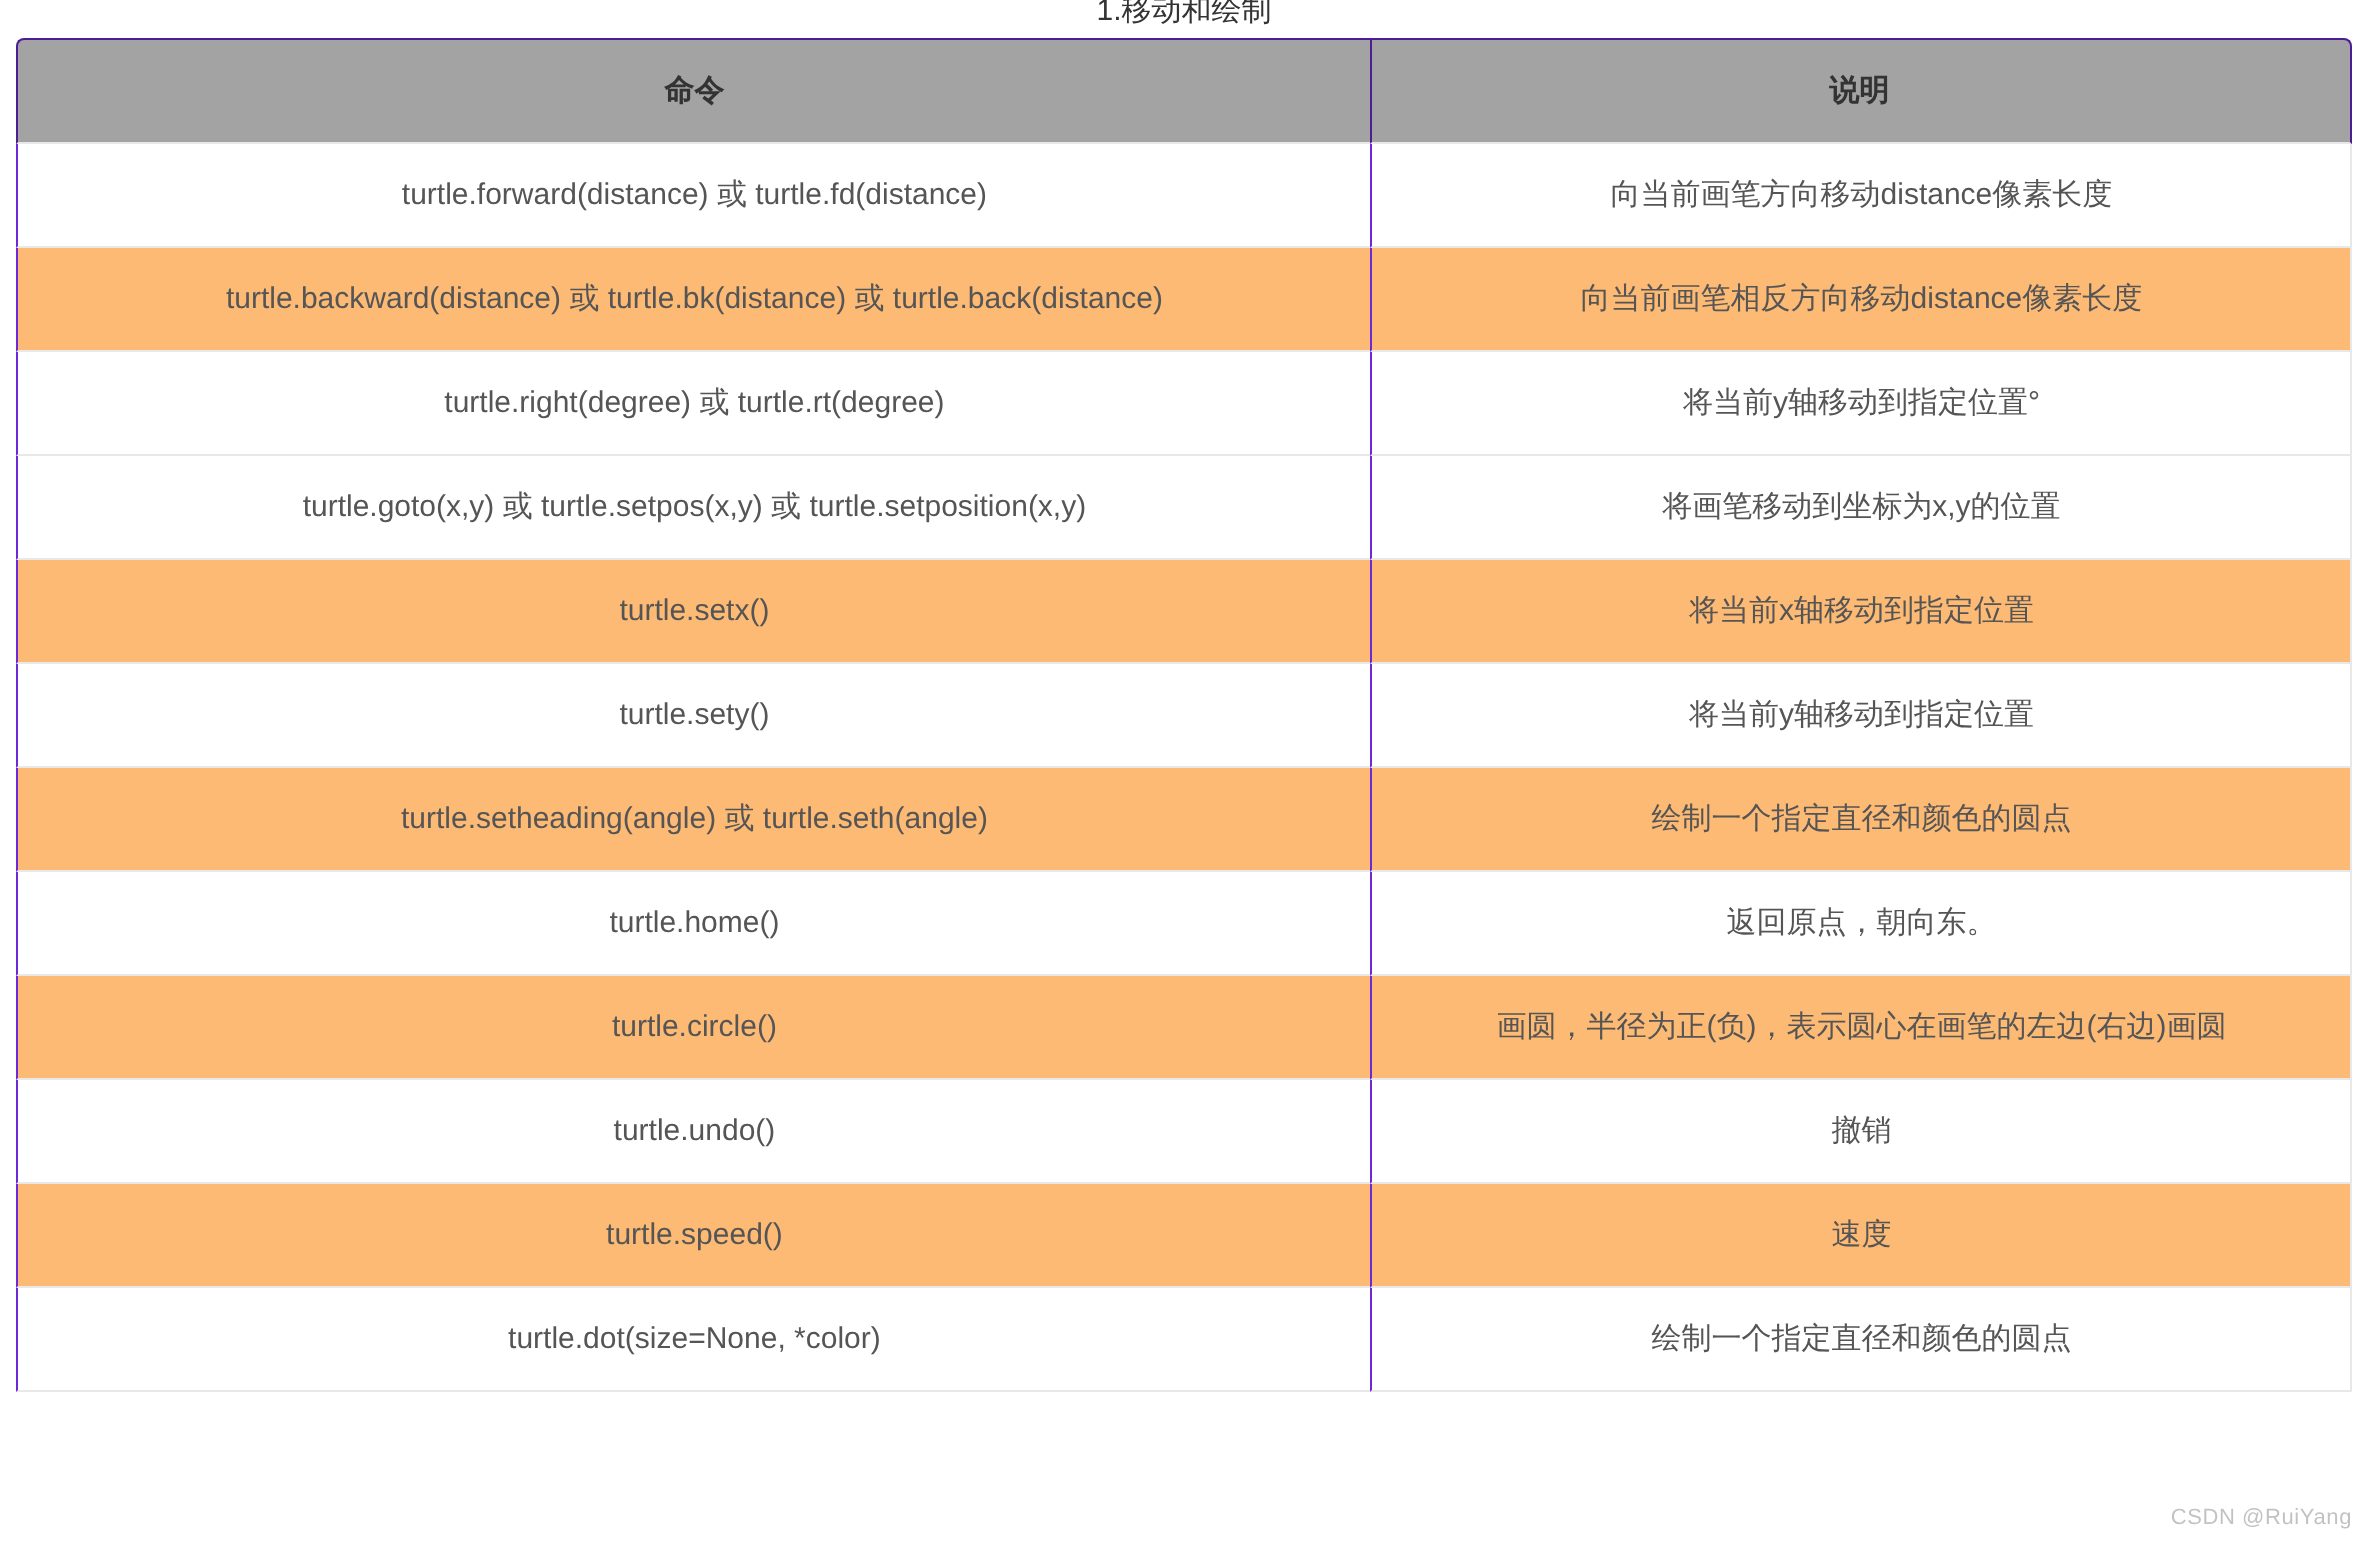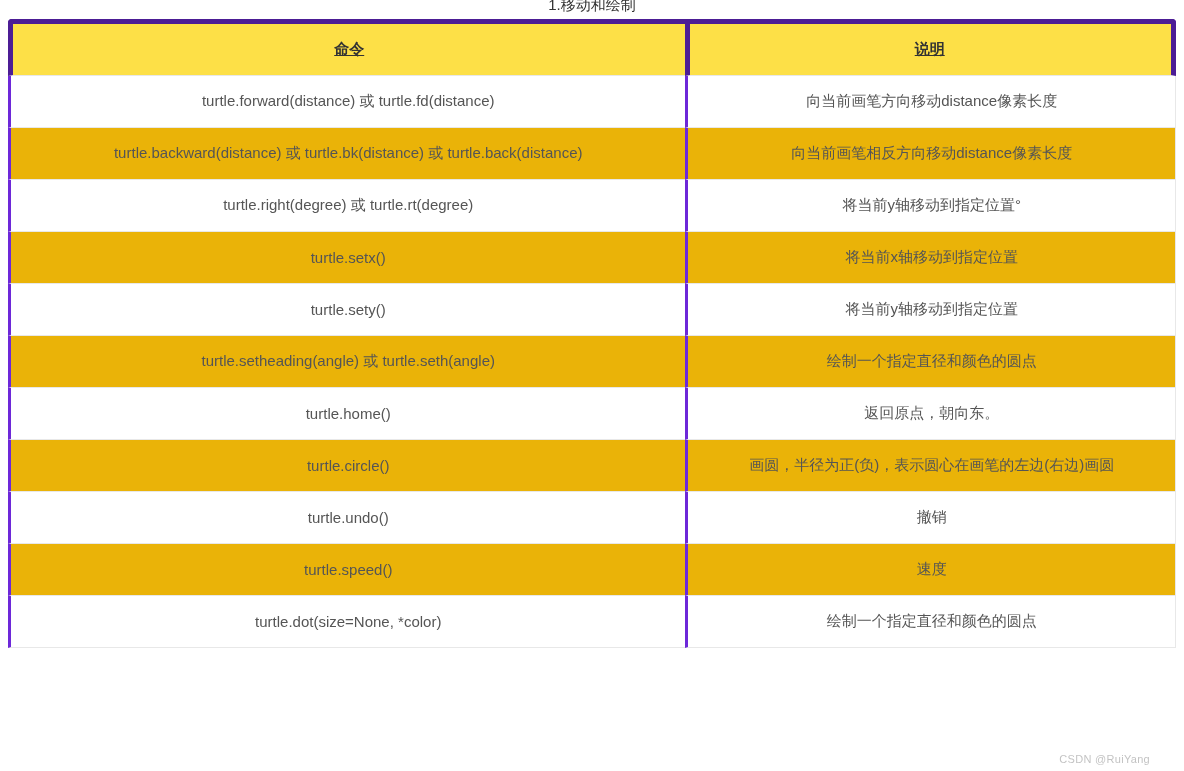--- a/index.html
+++ b/index.html
@@ -28,65 +28,64 @@
       margin-top: -4px;
     }
     table {
       width: 100%;
       border-collapse: separate;
       border-spacing: 0;
       font-size: 15px;
       color: #4a4a4a;
     }
     thead th {
-      background: #fde047;
+      background: #a3a3a3;
       font-weight: 600;
       color: #333333;
       text-align: center;
       padding: 16px 12px;
-      border: 5px solid #4c1d95;
+      border: 1px solid #4c1d95;
       border-bottom: 1px solid #e8e8e8;
-      text-decoration: underline;
     }
     thead th:first-child {
       border-top-left-radius: 4px;
       border-right: none;
     }
     thead th:last-child {
       border-top-right-radius: 4px;
       padding-left: 10px;
     }
     tbody td {
       text-align: center;
       padding: 16px 12px;
-      border-left: 3px solid #6d28d9;
+      border-left: 1px solid #6d28d9;
       border-right: 1px solid #e8e8e8;
       border-bottom: 1px solid #e8e8e8;
       color: #555555;
     }
     tbody td:first-child {
       border-right: none;
     }
     tbody tr.even td {
-      background: #eab308;
+      background: #fdba74;
       margin-left: 47px;
     }
     tbody tr.odd td {
       background: #ffffff;
     }
     .col-cmd {
       width: 58%;
     }
     .col-desc {
       width: 42%;
     }
     .watermark {
       position: absolute;
       bottom: 6px;
-      right: 34px;
+      right: 8px;
       font-size: 11px;
       color: rgba(120,120,120,0.45);
       letter-spacing: 0.3px;
       pointer-events: none;
     }
   </style>
 </head>
 <body>
 
 <div class="container">
@@ -107,20 +106,24 @@
           <td>turtle.forward(distance) 或 turtle.fd(distance)</td>
           <td>向当前画笔方向移动distance像素长度</td>
         </tr>
         <tr class="even">
           <td>turtle.backward(distance) 或 turtle.bk(distance) 或 turtle.back(distance)</td>
           <td>向当前画笔相反方向移动distance像素长度</td>
         </tr>
         <tr class="odd">
           <td>turtle.right(degree) 或 turtle.rt(degree)</td>
           <td>将当前y轴移动到指定位置°</td>
+        </tr>
+        <tr class="odd">
+          <td>turtle.goto(x,y) 或 turtle.setpos(x,y) 或 turtle.setposition(x,y)</td>
+          <td>将画笔移动到坐标为x,y的位置</td>
         </tr>
         <tr class="even">
           <td>turtle.setx()</td>
           <td>将当前x轴移动到指定位置</td>
         </tr>
         <tr class="odd">
           <td>turtle.sety()</td>
           <td>将当前y轴移动到指定位置</td>
         </tr>
         <tr class="even">

